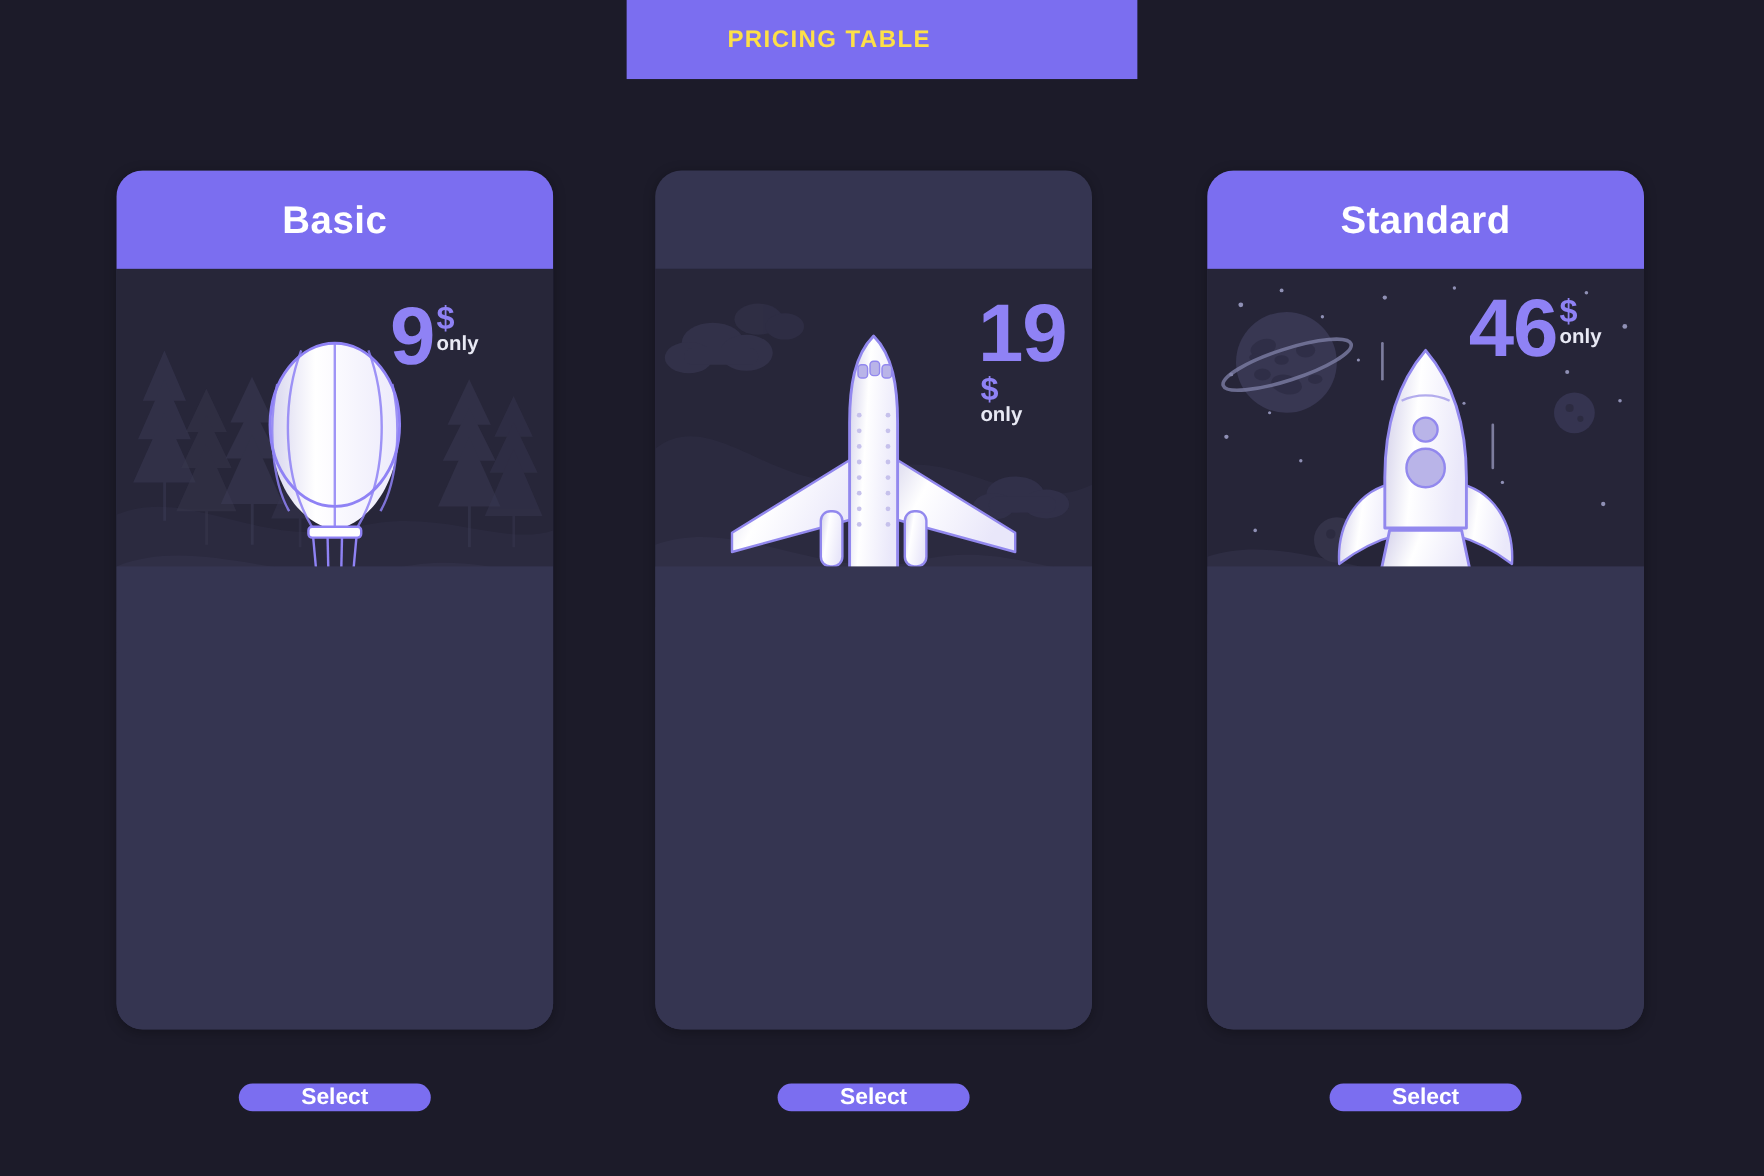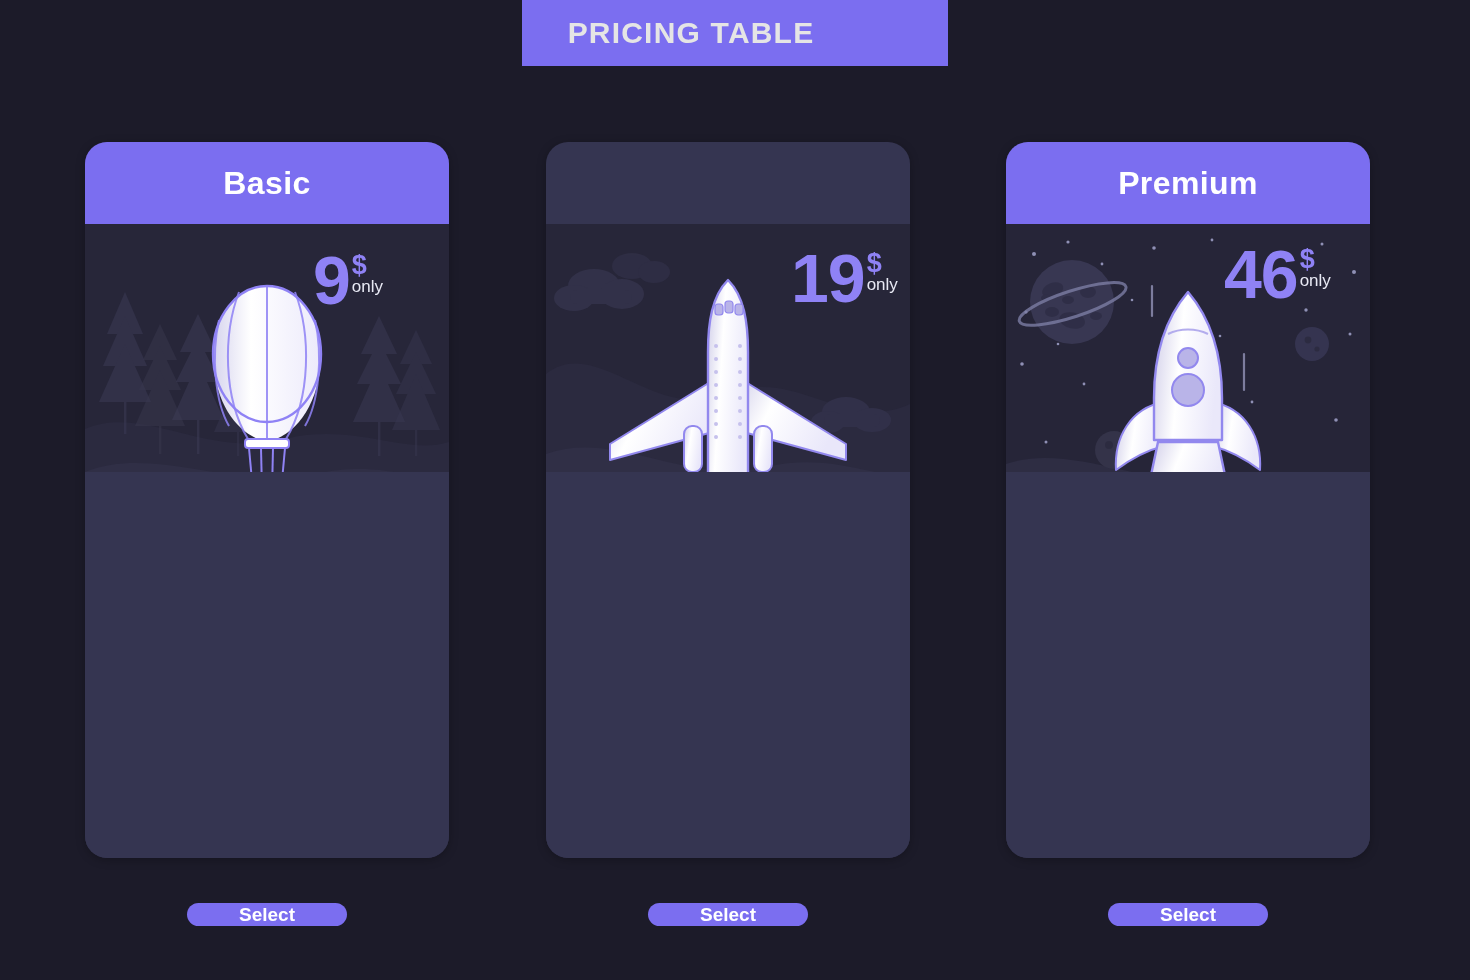--- a/index.html
+++ b/index.html
@@ -26,42 +26,42 @@
   }
   .banner-title {
     position: absolute;
     left: 522px;
     top: 0;
     width: 338px;
     height: 66px;
     display: flex;
     align-items: center;
     justify-content: center;
-    color: #e5e5e5;
-    font-size: 30px;
+    color: #fde047;
+    font-size: 20px;
     font-weight: bold;
     letter-spacing: 1.2px;
     z-index: 3;
   }
 
   
   .cards {
     position: absolute;
     left: 0;
     top: 0;
     width: 1470px;
     height: 980px;
   }
 
   .card-wrap {
     position: absolute;
     width: 364px;
     top: 142px;
   }
-  .card-wrap.c0 { left: 85px; }
+  .card-wrap.c0 { left: 97px; }
   .card-wrap.c1 { left: 546px; }
   .card-wrap.c2 { left: 1006px; }
 
   .card {
     width: 364px;
     height: 716px;
     border-radius: 22px;
     overflow: hidden;
     background: #353551;
     position: relative;
@@ -186,21 +186,21 @@
   }
   .price-cur {
     color: #8f82f5;
     font-size: 27px;
     font-weight: bold;
     line-height: 1;
   }
   .price-only {
     color: #e8e9f4;
     font-size: 17px;
-    font-weight: normal;
+    font-weight: bold;
     line-height: 1;
     margin-top: -1px;
   }
 </style>
 </head>
 <body>
 
 <div class="banner-inner"></div>
 <div class="banner-title">PRICING TABLE</div>
 
@@ -393,21 +393,21 @@
                 <circle cx="12" cy="19" r="2"></circle>
               <circle cx="12" cy="32" r="2"></circle>
                 <circle cx="12" cy="45" r="2"></circle>
             </g>
 
             <path d="M0 86 L5 142 L0 152 L-5 142 Z" fill="#ffffff" stroke="#9288ee" stroke-width="1.6"></path>
           </g>
         </svg>
       </div>
 
-      <div class="price-block" style="left:245px; top:106px;">
+      <div class="price-block" style="left:269px; top:106px;flex-direction:column;">
         <span class="price-num">19</span>
         <span class="price-side">
           <span class="price-cur">$</span>
           <span class="price-only">only</span>
         </span>
       </div>
 
       <div class="card-body"></div>
 
       <div class="features" style="top:425px;">
@@ -424,21 +424,21 @@
       </div>
     </div>
 
     <button class="select-btn w1">Select</button>
   </div>
 
   <div class="card-wrap c2">
     <div class="card">
 
       <div class="card-head">
-        <span class="card-head-title">Premium</span>
+        <span class="card-head-title">Standard</span>
       </div>
 
       <div class="illus">
         <svg viewBox="0 0 364 320" xmlns="http://www.w3.org/2000/svg">
           <defs>
             <linearGradient id="rockGrad" x1="0" y1="0" x2="1" y2="0.2">
               <stop offset="0" stop-color="#cecbe8"></stop>
               <stop offset="0.45" stop-color="#ffffff"></stop>
               <stop offset="1" stop-color="#eae8fa"></stop>
             </linearGradient>

